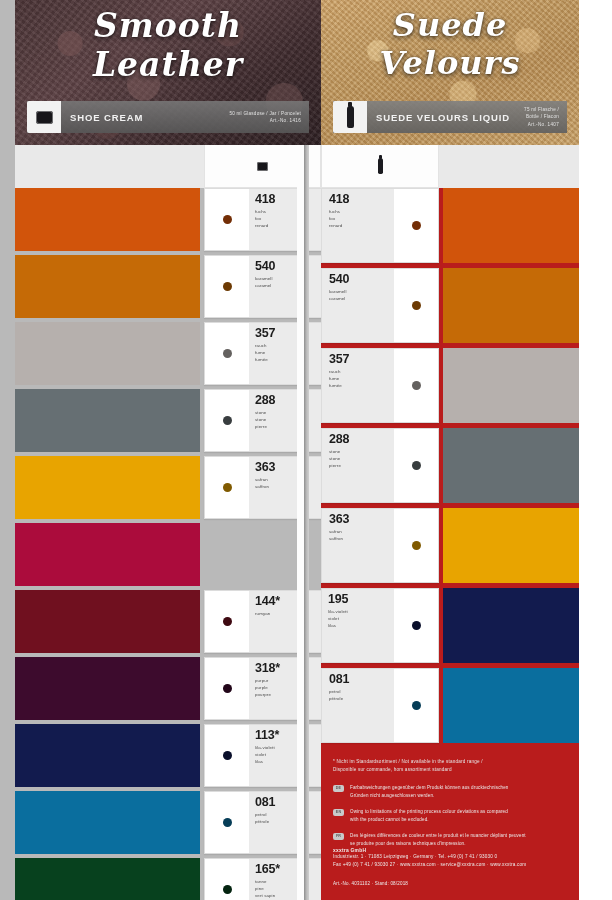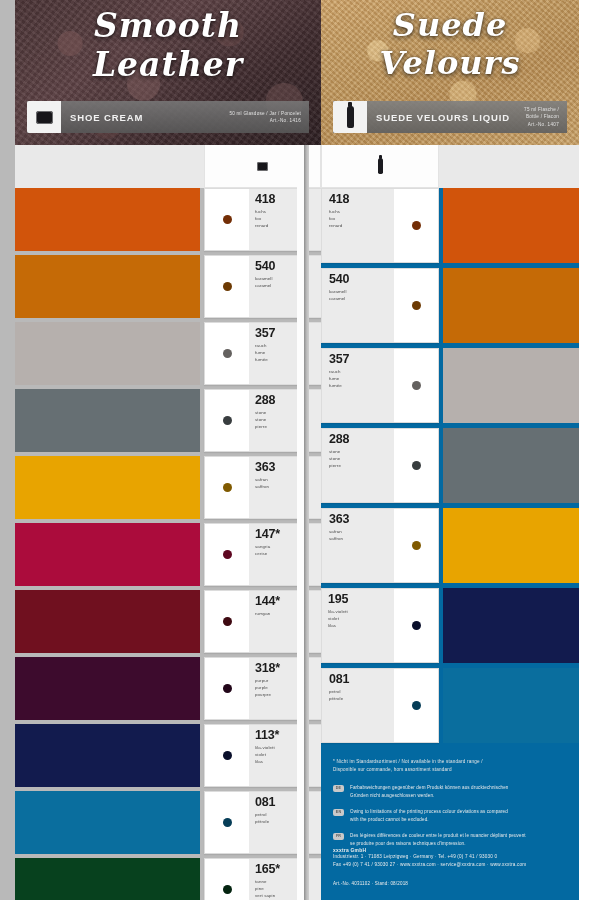--- a/index.html
+++ b/index.html
@@ -2,21 +2,21 @@
 <html><head>
 <meta charset="utf-8">
 <style>
   html,body{margin:0;padding:0;background:#fff;}
   body{width:612px;height:900px;font-family:"Liberation Sans",sans-serif;overflow:hidden;position:relative;}
   .page{position:relative;width:612px;height:900px;display:flex;}
 
   
   .panel{position:relative;height:900px;overflow:hidden;}
   .panel-left{width:306px;background:#b9b9b9;padding-left:15px;}
-  .panel-right{width:258px;background:#0369a1;}
+  .panel-right{width:258px;background:#b91c1c;}
 
   
   .hero{position:relative;height:145px;overflow:hidden;}
   .hero-leather{
     background:
       radial-gradient(circle at 18% 30%, rgba(120,85,85,.55) 0 12px, rgba(0,0,0,0) 13px),
       radial-gradient(circle at 42% 58%, rgba(130,95,95,.45) 0 16px, rgba(0,0,0,0) 17px),
       radial-gradient(circle at 70% 22%, rgba(110,78,78,.5) 0 14px, rgba(0,0,0,0) 15px),
       radial-gradient(circle at 88% 70%, rgba(120,88,88,.42) 0 18px, rgba(0,0,0,0) 19px),
       radial-gradient(circle at 30% 85%, rgba(95,66,66,.5) 0 15px, rgba(0,0,0,0) 16px),
@@ -229,32 +229,20 @@
               <div class="code">363</div>
               <div class="names">
                 <div>safran</div>
                 <div>saffron</div>
               </div>
             </div>
           </div>
         </div>
         <div class="lrow">
           <div class="lswatch" style="background:#ab0c3c"></div>
-          <div class="lcard">
-            <div class="card-dot">
-              <div class="dot" style="background:#ab0c3c;filter:brightness(.55)"></div>
-            </div>
-            <div class="card-txt">
-              <div class="code">147*</div>
-              <div class="names">
-                <div>sangria</div>
-                <div>cerise</div>
-              </div>
-            </div>
-          </div>
         </div>
         <div class="lrow">
           <div class="lswatch" style="background:#70101f"></div>
           <div class="lcard">
             <div class="card-dot">
               <div class="dot" style="background:#70101f;filter:brightness(.55)"></div>
             </div>
             <div class="card-txt">
               <div class="code">144*</div>
               <div class="names">

